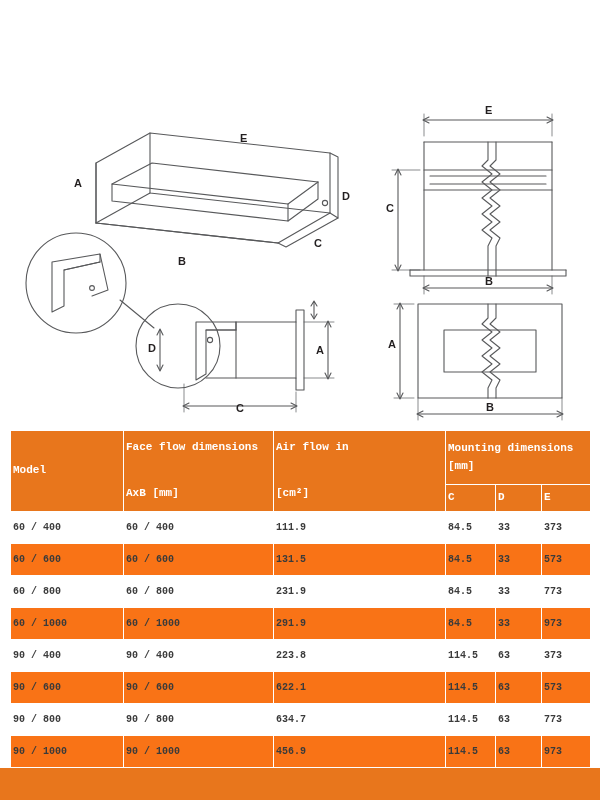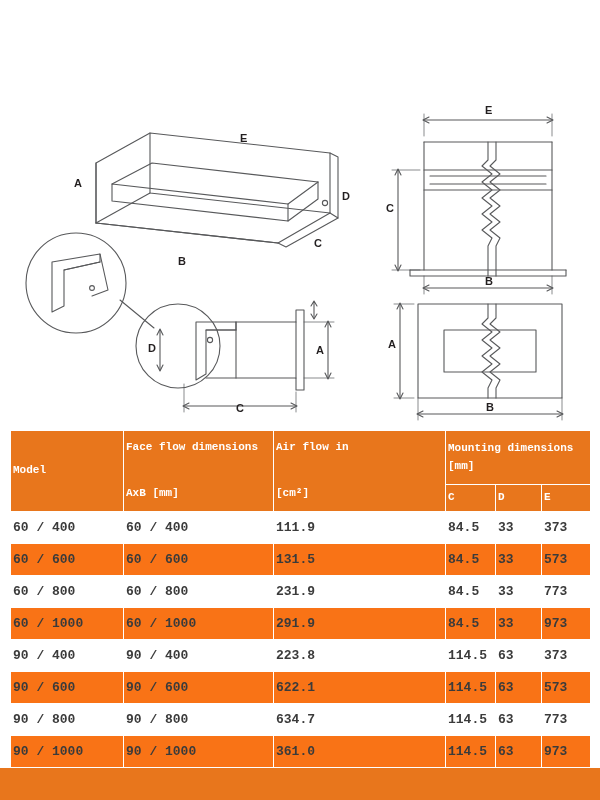--- a/index.html
+++ b/index.html
@@ -61,21 +61,21 @@
   }
   table.spec thead th.head-tall {
     height: 72px;
   }
   table.spec thead th.sub {
     height: 22px;
     font-size: 11px;
     padding: 2px;
   }
   table.spec tbody td {
-    font-size: 13px;
+    font-size: 10px;
     font-weight: bold;
     color: #3b3b3b;
     padding: 5px 2px;
     border: 1px solid #ffffff;
     height: 21px;
   }
   tbody tr.odd td { background: #ffffff; }
   tbody tr.even td { background: #f97316; }
 
   .two-line span { display: block; }
@@ -334,21 +334,21 @@
             <td>90 / 800</td>
             <td>90 / 800</td>
             <td>634.7</td>
             <td>114.5</td>
             <td>63</td>
             <td>773</td>
           </tr>
           <tr class="even">
             <td>90 / 1000</td>
             <td>90 / 1000</td>
-            <td>361.0</td>
+            <td>456.9</td>
             <td>114.5</td>
             <td>63</td>
             <td>973</td>
           </tr>
         </tbody>
     </table>
   </div>
 
   <div class="footer-bar"></div>
 </div>

